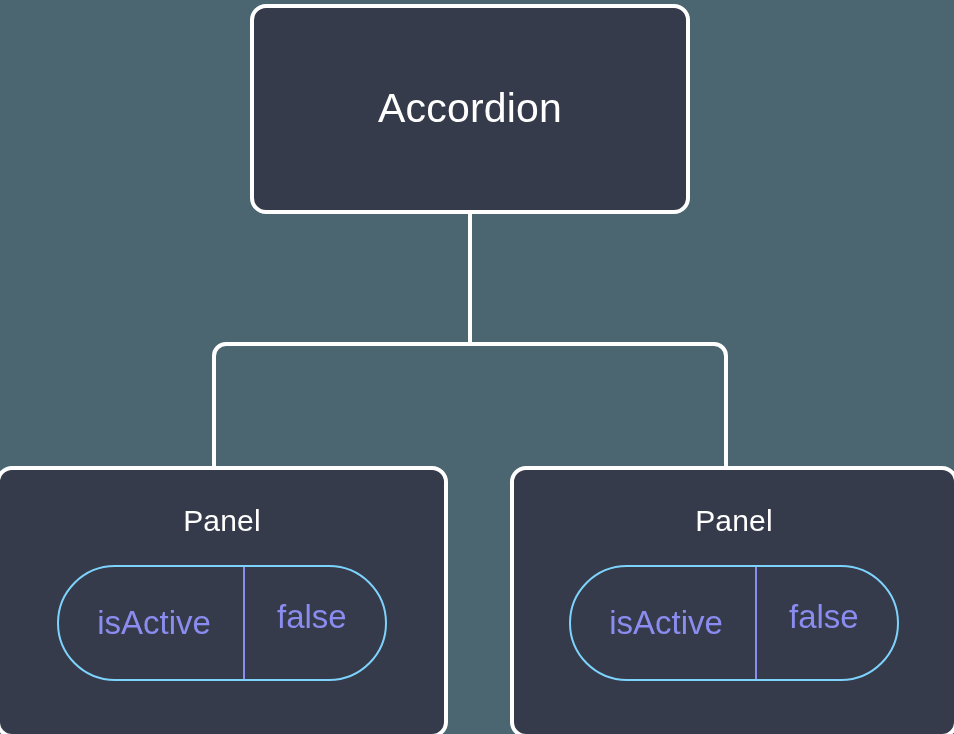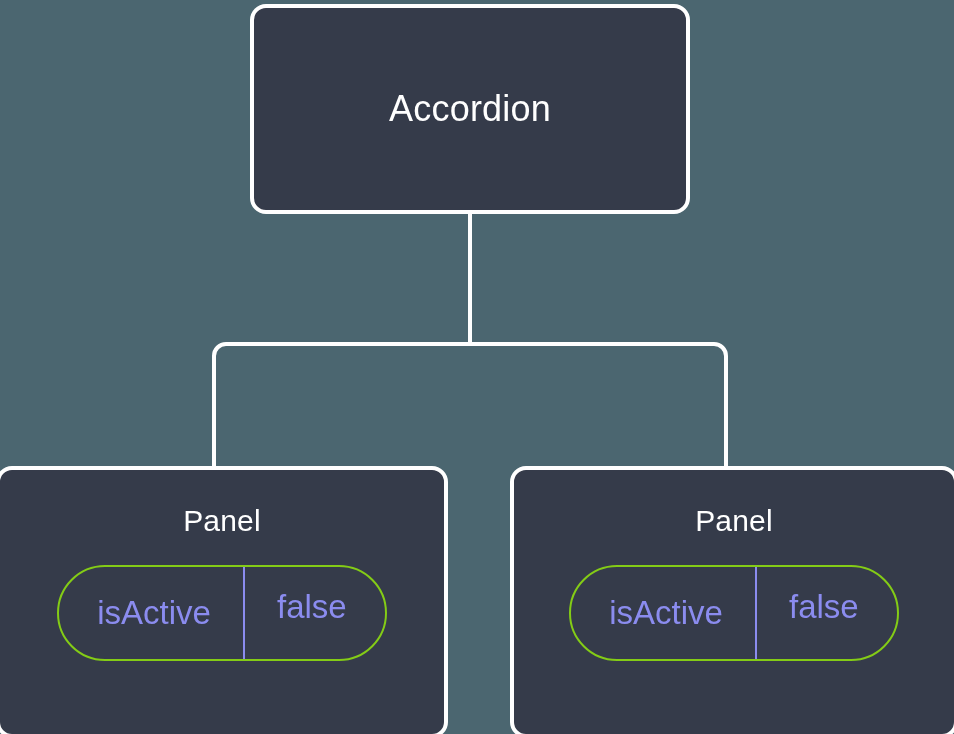--- a/index.html
+++ b/index.html
@@ -70,31 +70,31 @@
   .node-title {
     color: #ffffff;
     font-size: 30px;
     font-weight: 400;
     letter-spacing: 0.2px;
     line-height: 1.1;
     text-align: center;
   }
 
   .node-root .node-title {
-    font-size: 36px;
+    font-size: 41px;
   }
 
   
   .pill {
     margin-top: 28px;
     display: flex;
     align-items: stretch;
-    border: 2px solid #84cc16;
+    border: 2px solid #7dd3fc;
     border-radius: 999px;
-    height: 96px;
+    height: 116px;
     box-sizing: border-box;
     background: transparent;
   }
 
   .pill-key,
   .pill-val {
     display: flex;
     align-items: center;
     justify-content: center;
     color: #8b8cef;

